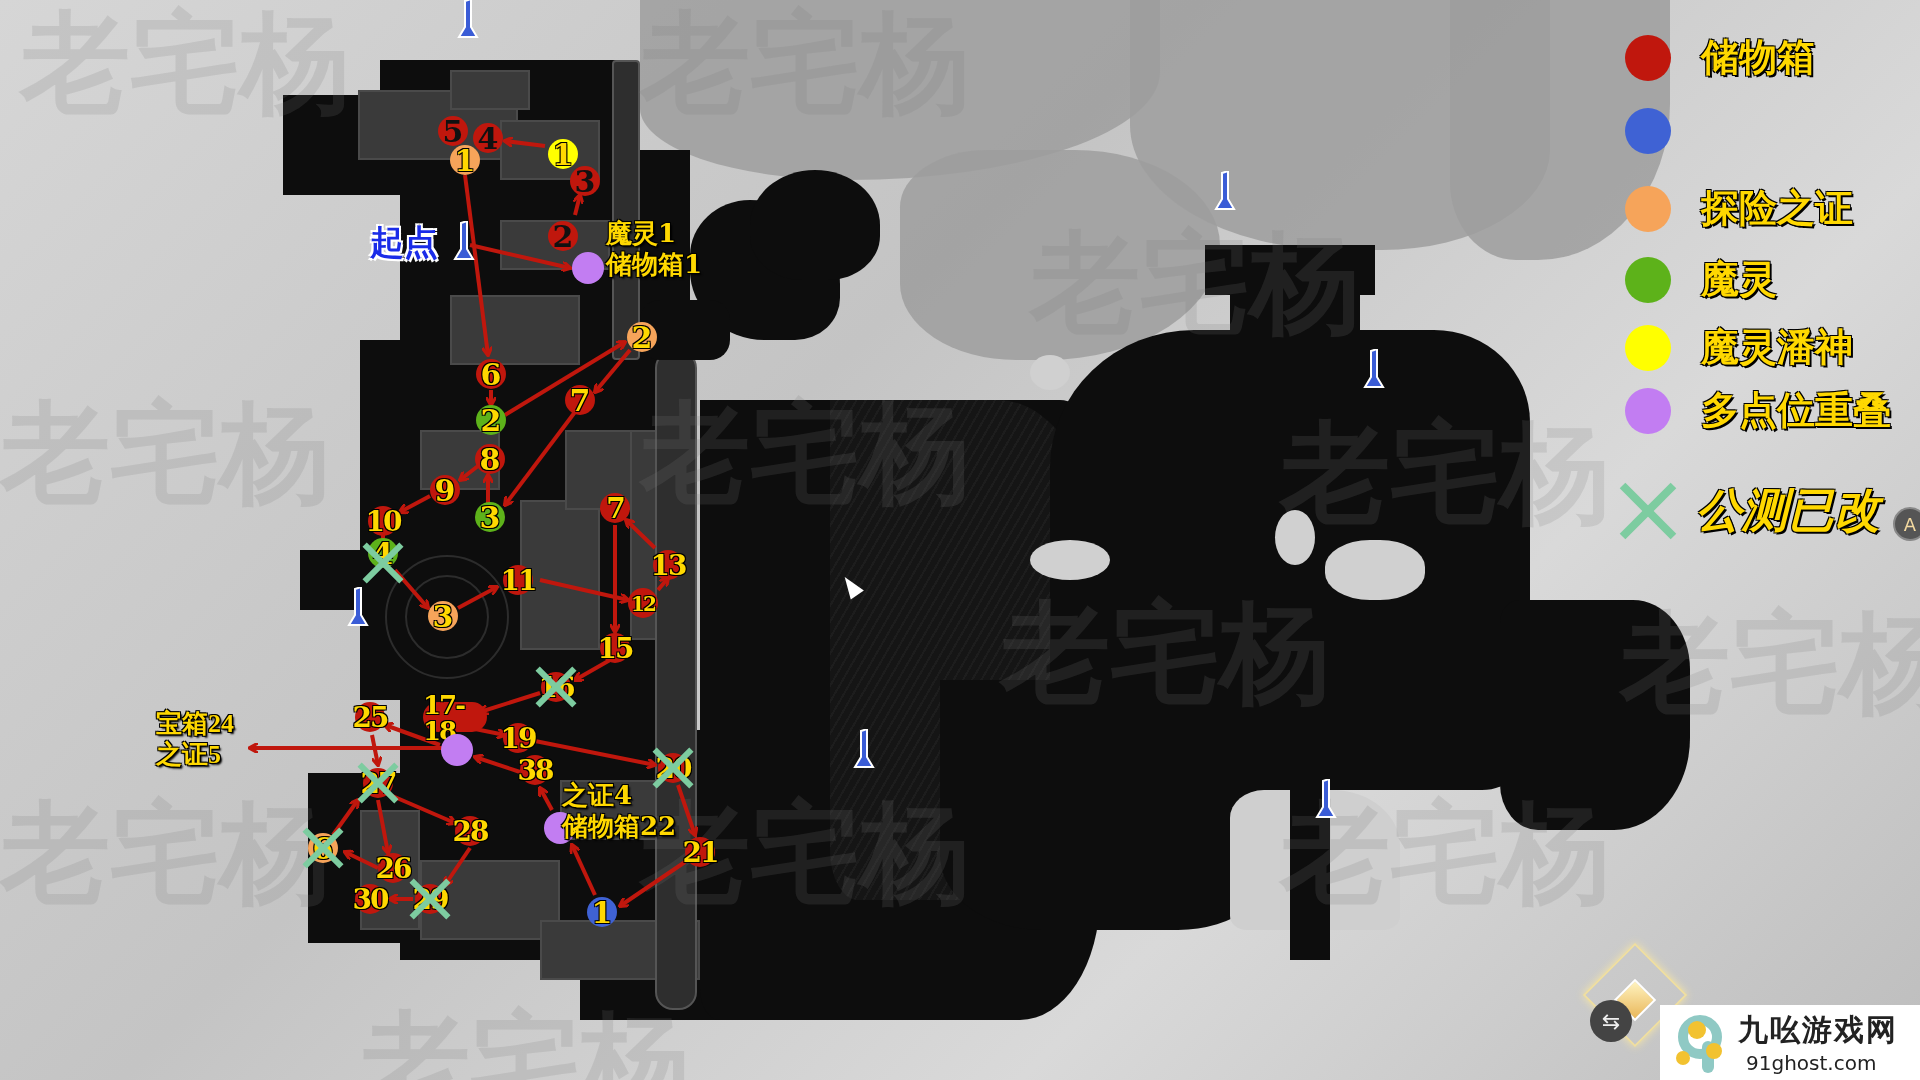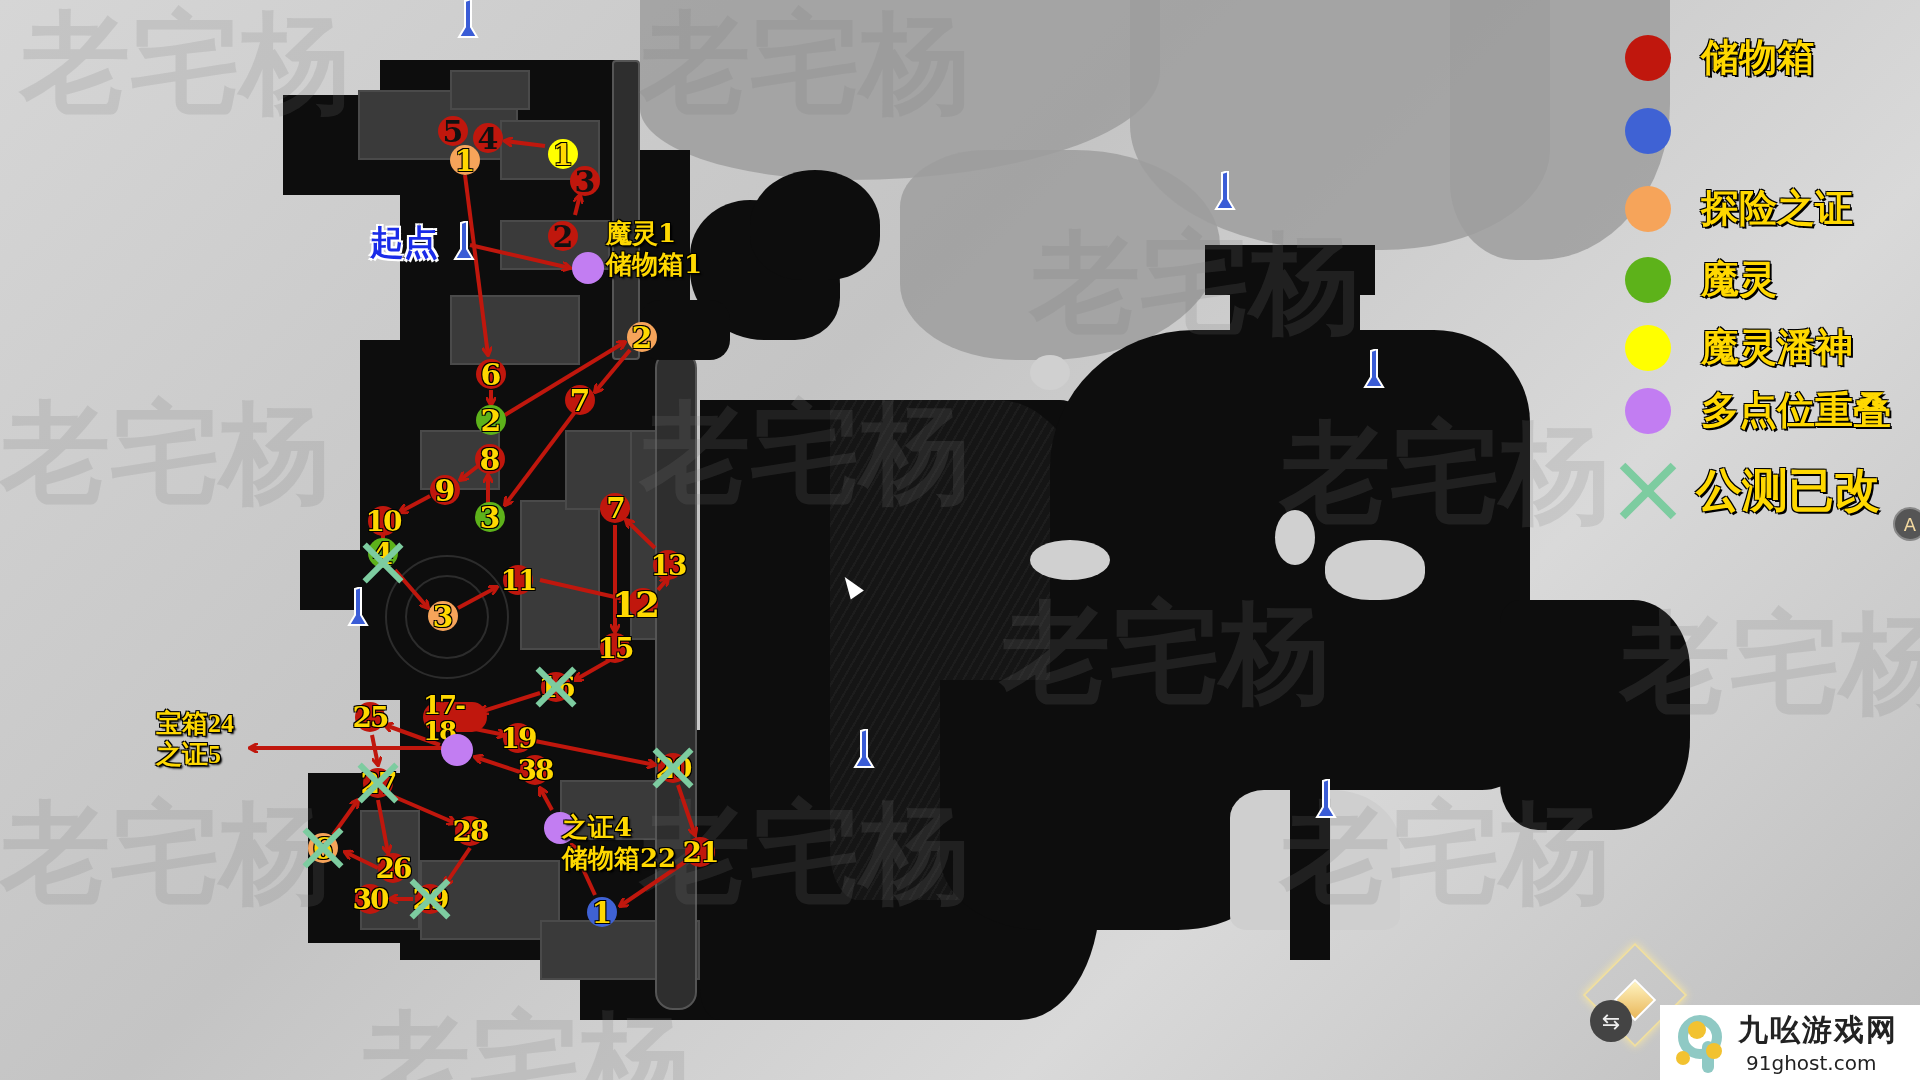--- a/index.html
+++ b/index.html
@@ -227,21 +227,21 @@
       </div>
       <div class="marker m-chest" style="left: 518px; top: 580px; font-size: 28px; letter-spacing: -2px;">
         <span>11</span>
       </div>
       <div class="marker m-chest" style="left: 615px; top: 508px; font-size: 28px; letter-spacing: -2px;">
         <span>7</span>
       </div>
       <div class="marker m-chest" style="left: 668px; top: 565px; font-size: 28px; letter-spacing: -2px;">
         <span>13</span>
       </div>
-      <div class="marker m-chest" style="left: 643px; top: 603px; font-size: 36px; letter-spacing: -2px; justify-content: flex-end;">
+      <div class="marker m-chest" style="left: 643px; top: 603px; font-size: 20px; letter-spacing: -2px;">
         <span>12</span>
       </div>
       <div class="marker m-chest" style="left: 615px; top: 648px; font-size: 28px; letter-spacing: -2px;">
         <span>15</span>
       </div>
       <div class="marker m-chest" style="left: 556px; top: 687px; font-size: 28px; letter-spacing: -2px;">
         <span>16</span>
       </div>
       <div class="marker m-chest wide" style="left: 455px; top: 717px; width: 64px; font-size: 26px; border-radius: 15px;">
         <span>17-18</span>
@@ -315,21 +315,21 @@
     </div>
 
   <div class="label" style="left:606px;top:218px;">
     <div>魔灵1</div>
     <div>储物箱1</div>
   </div>
   <div class="label" style="left:156px;top:708px;font-family:Liberation Serif, serif;">
     <div>宝箱24</div>
     <div>之证5</div>
   </div>
-  <div class="label" style="left:562px;top:780px;margin-top:32px;">
+  <div class="label" style="left:562px;top:780px;">
     <div>之证4</div>
     <div>储物箱22</div>
   </div>
 </div>
 
 <div class="legend">
   <div class="legend-item" style="top:12px;">
     <div class="legend-dot" style="background:#c0170d;"></div>
     <div class="legend-text">储物箱</div>
   </div>
@@ -345,21 +345,21 @@
     <div class="legend-text">魔灵</div>
   </div>
   <div class="legend-item" style="top:302px;">
     <div class="legend-dot" style="background:#ffff00;"></div>
     <div class="legend-text">魔灵潘神</div>
   </div>
   <div class="legend-item" style="top:365px;">
     <div class="legend-dot" style="background:#c27df2;"></div>
     <div class="legend-text">多点位重叠</div>
   </div>
-  <div class="legend-item" style="top:440px;">
+  <div class="legend-item" style="top:460px;font-style:italic;">
     <div class="legend-x"></div>
     <div class="legend-text big" style="margin-left:20px;">公测已改</div>
   </div>
 </div>
 
 <div class="compass">
     <span>A</span>
   </div>
 
 <div class="nav-diamond"></div>

